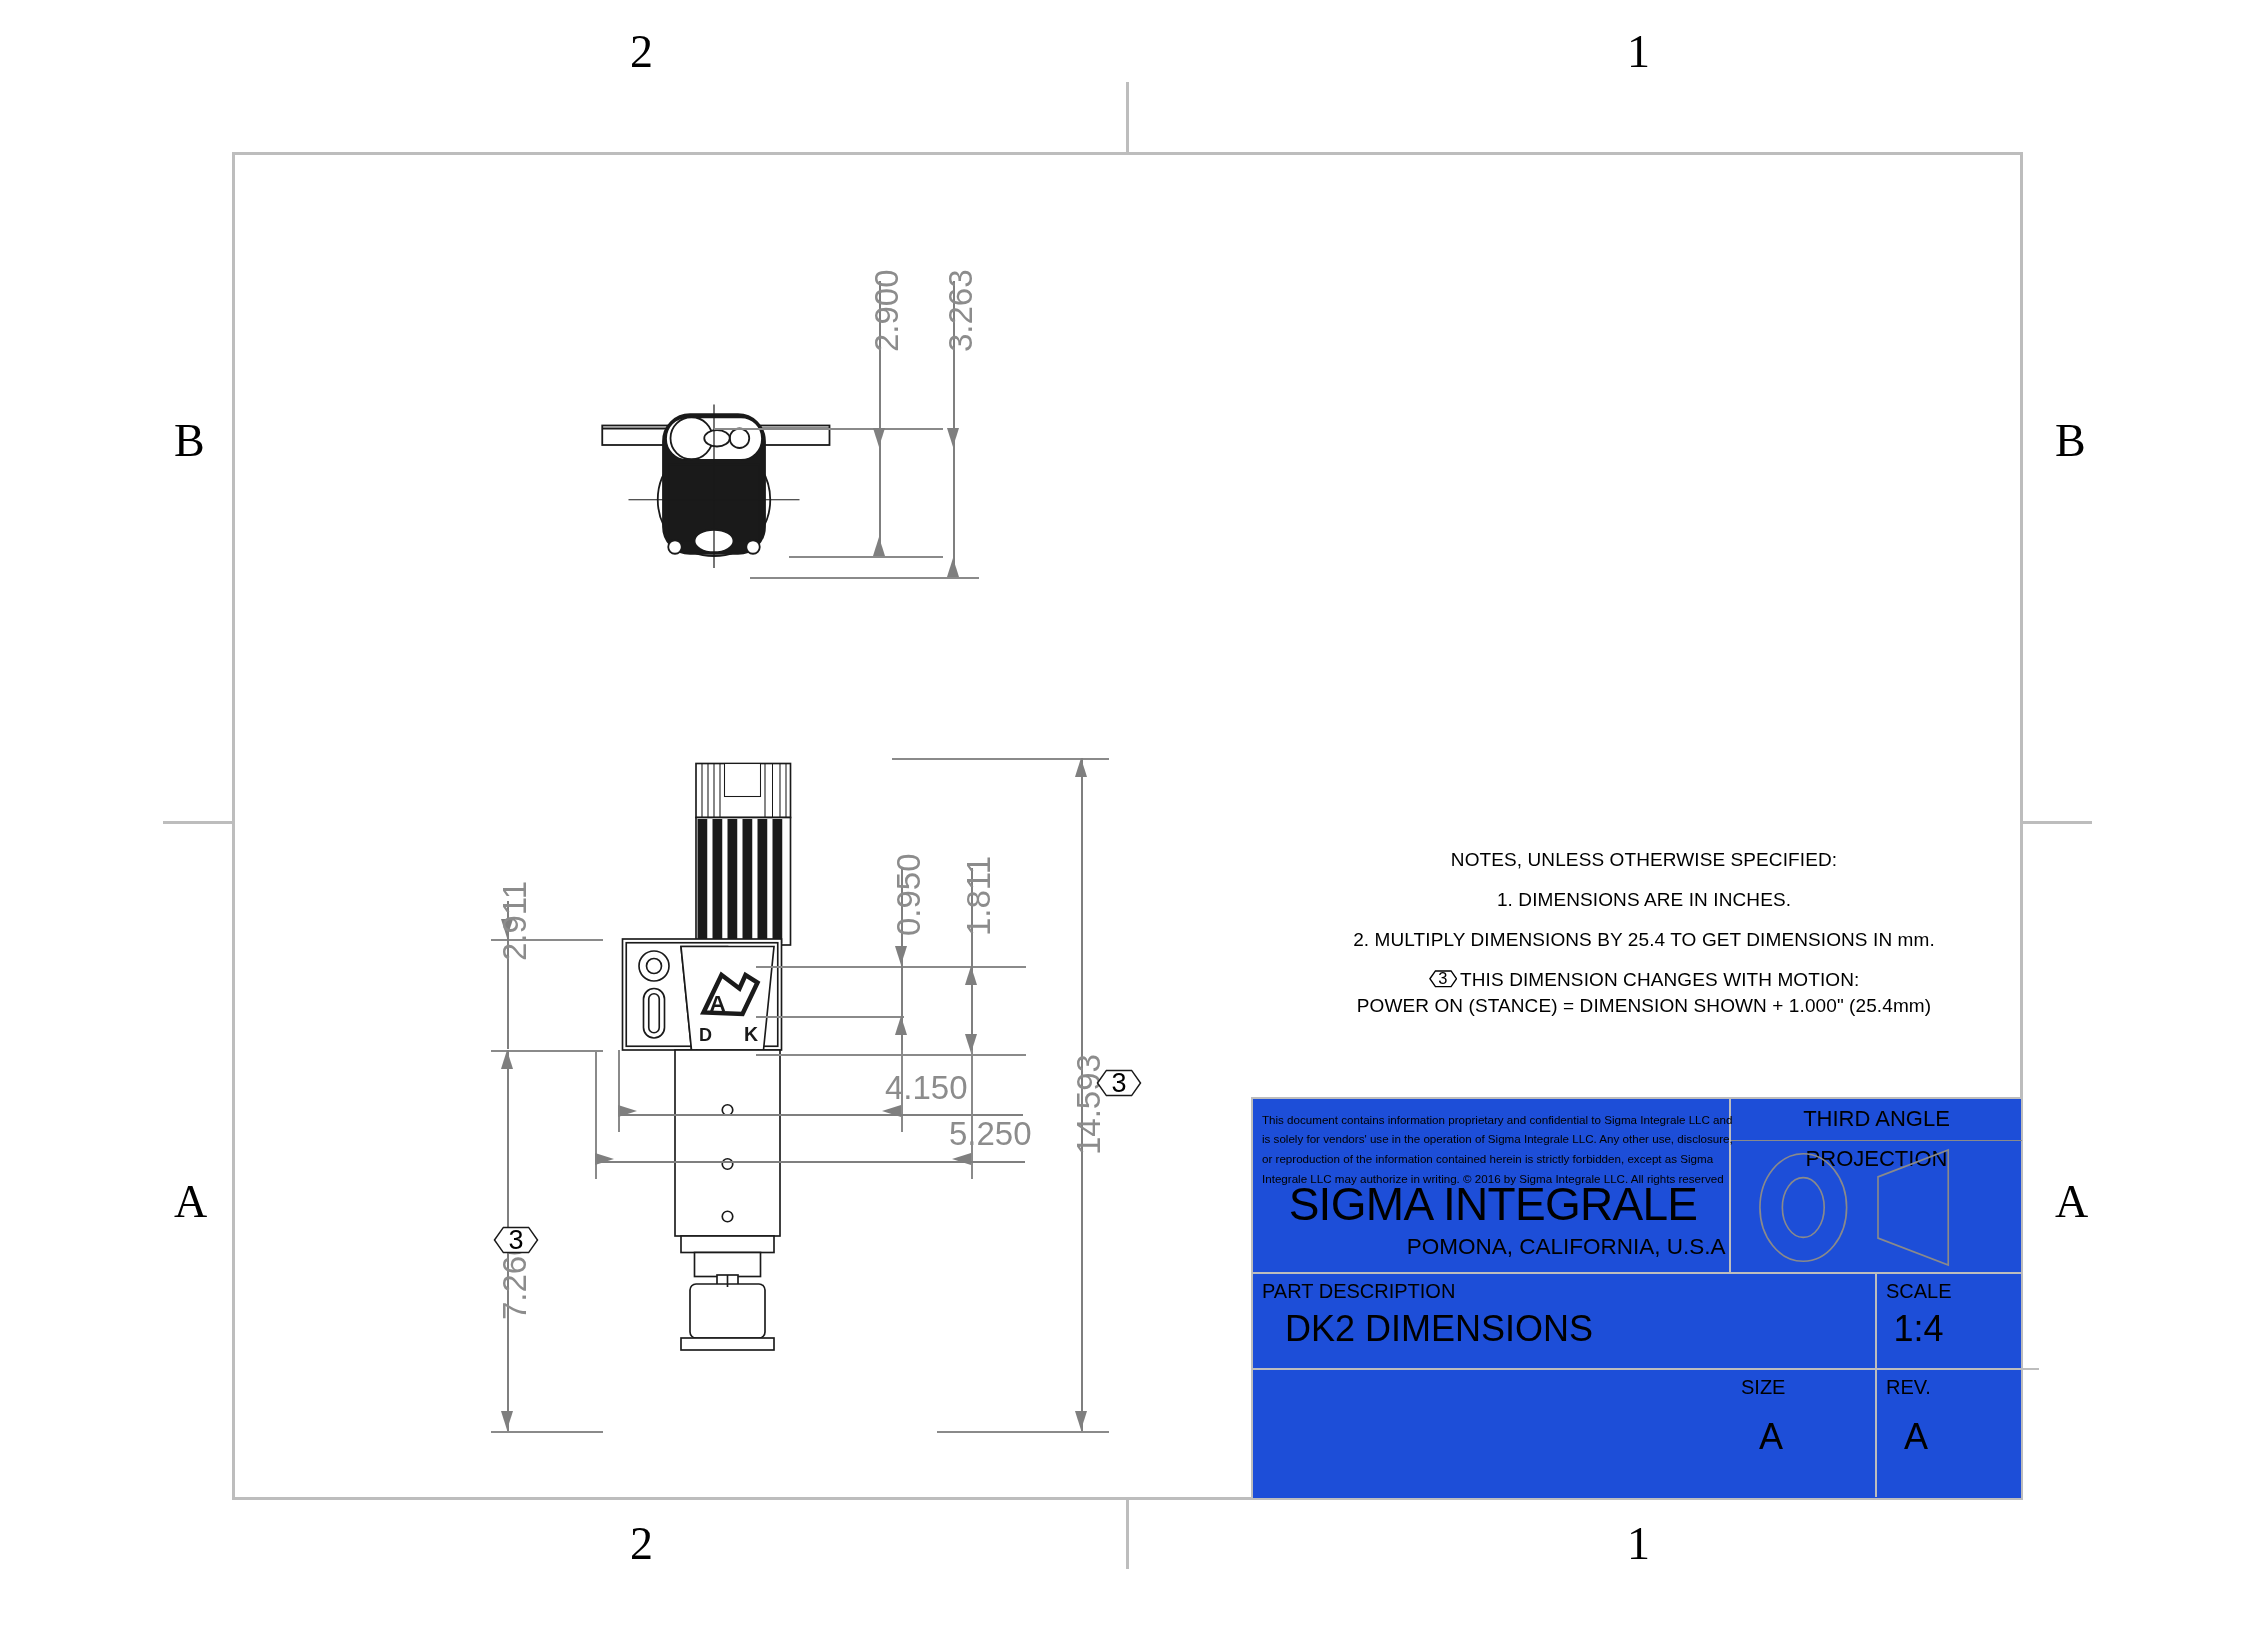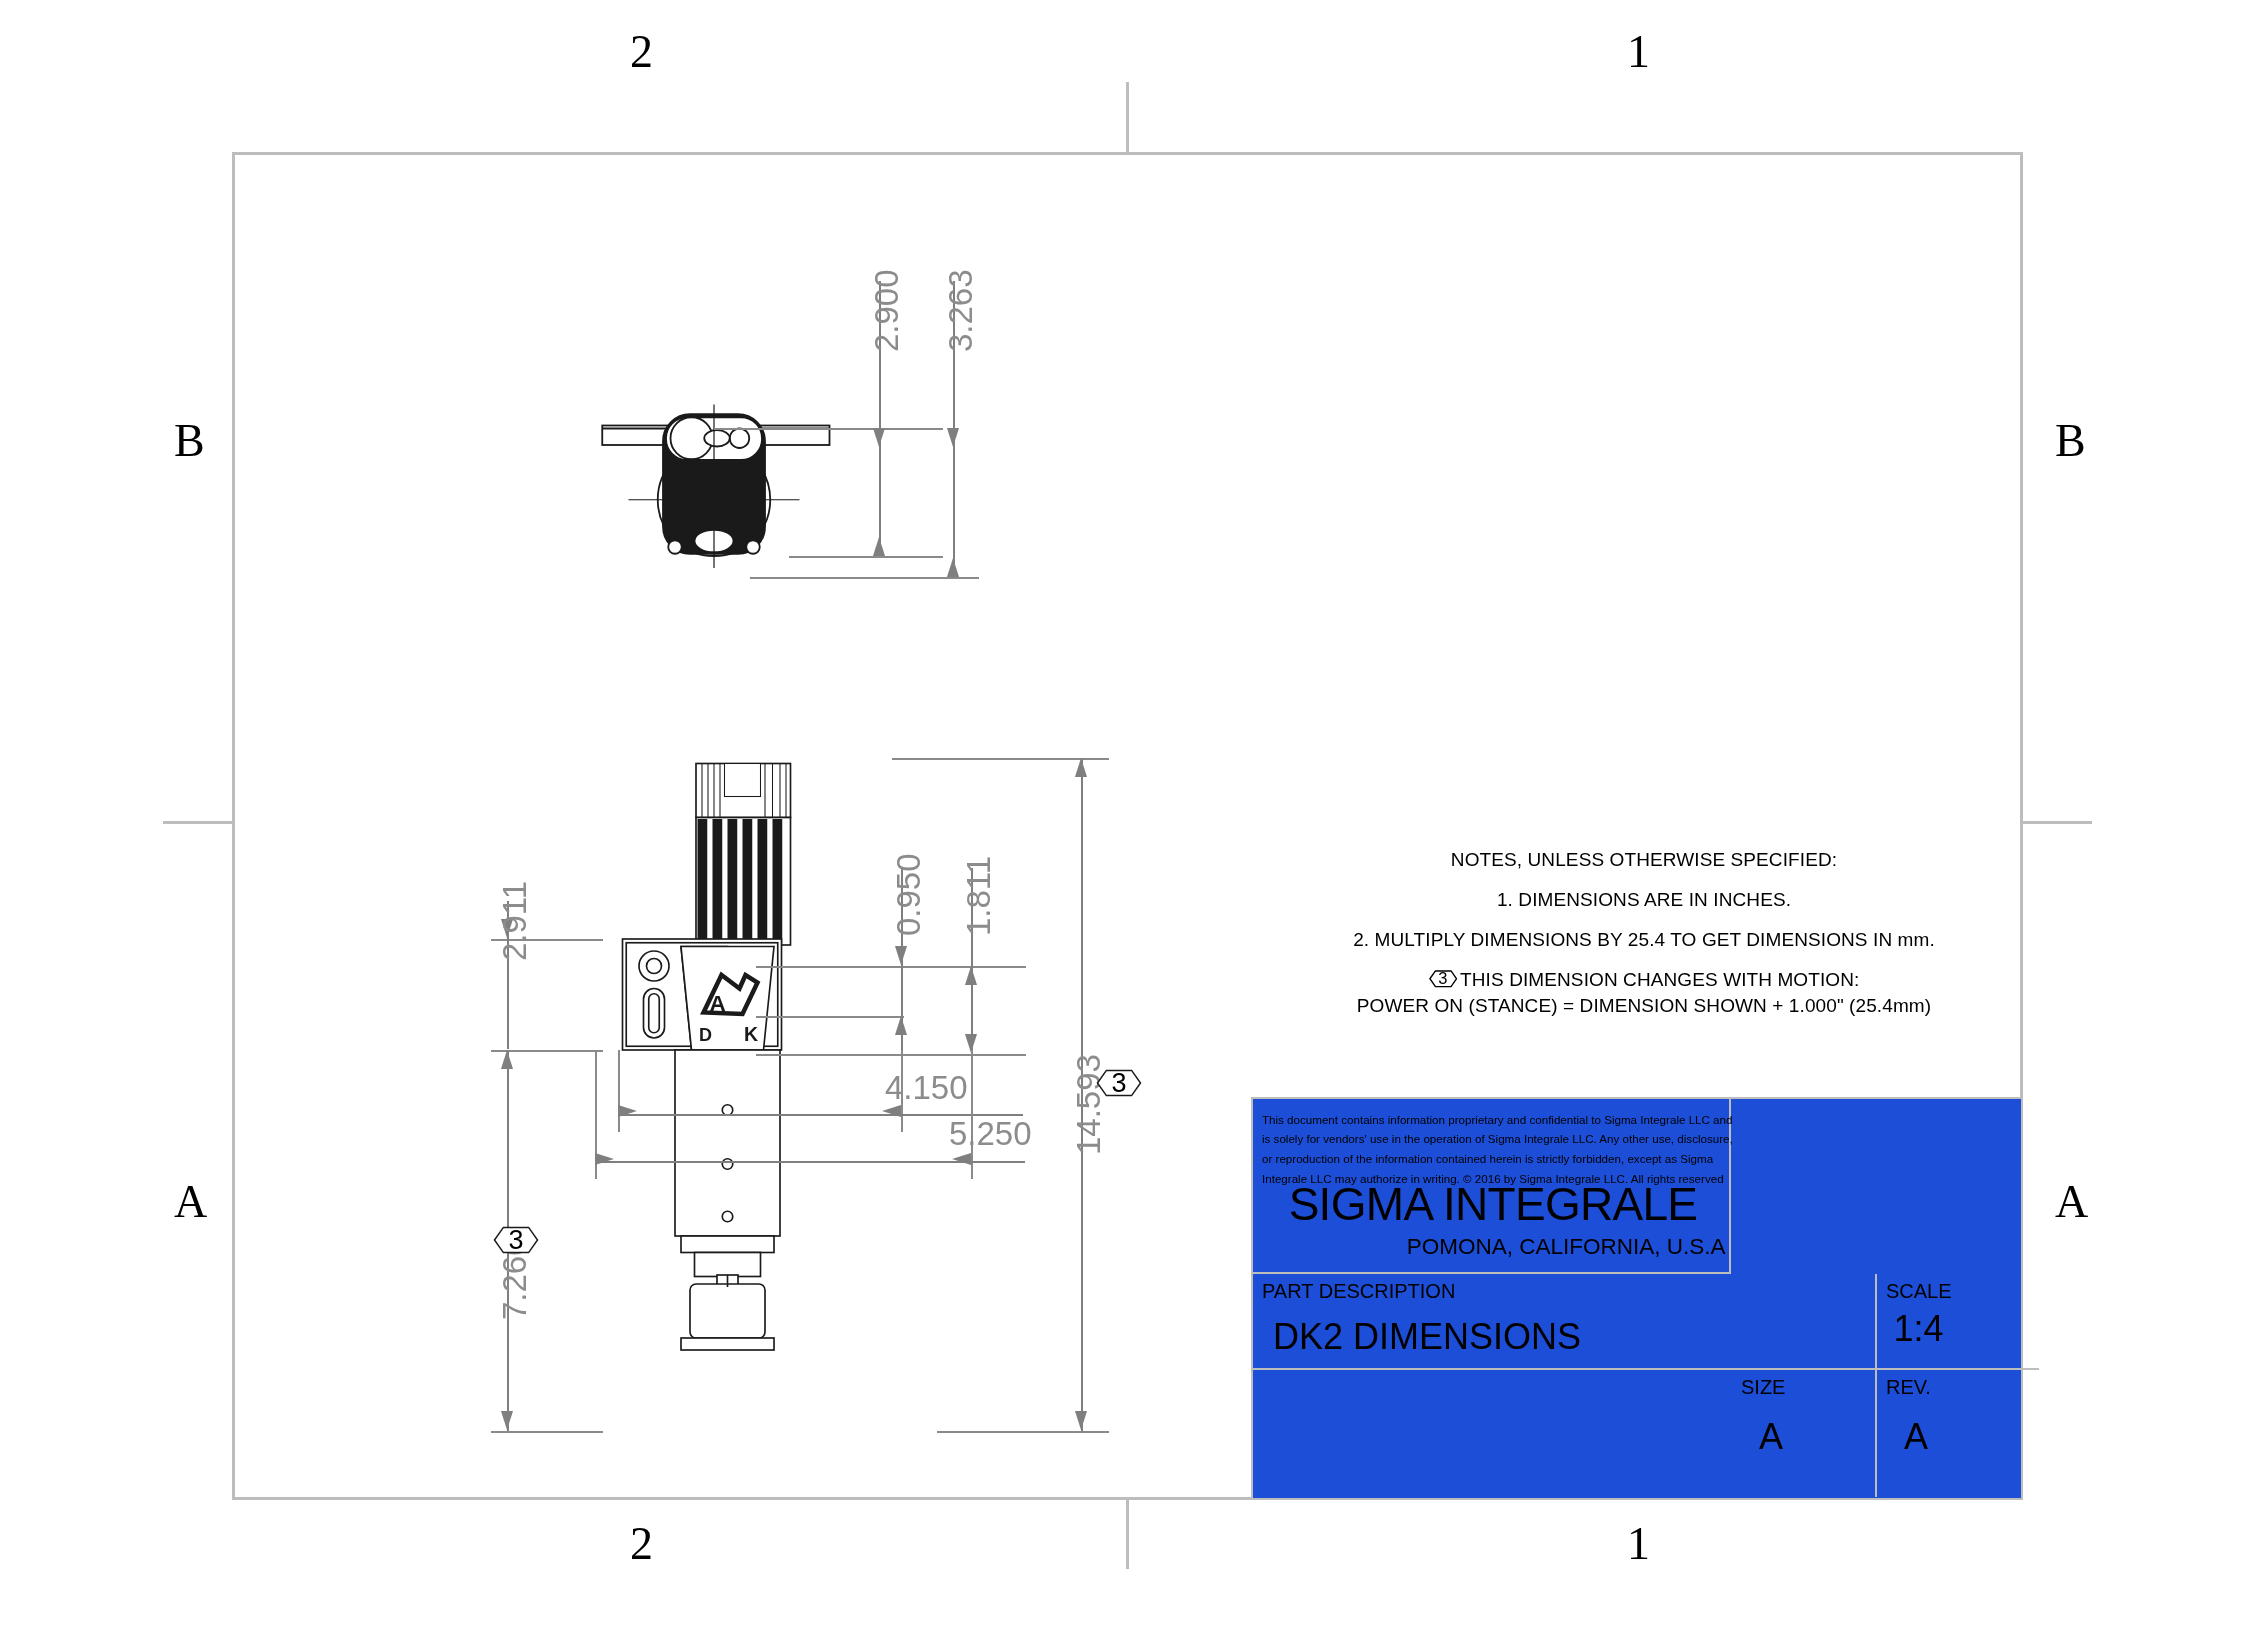--- a/index.html
+++ b/index.html
@@ -290,24 +290,34 @@
     <div id="prop-text">
       <div>This document contains information proprietary and confidential to Sigma Integrale LLC and</div>
       <div>is solely for vendors' use in the operation of Sigma Integrale LLC. Any other use, disclosure,</div>
       <div>or reproduction of the information contained herein is strictly forbidden, except as Sigma</div>
       <div>Integrale LLC may authorize in writing. © 2016 by Sigma Integrale LLC. All rights reserved</div>
     </div>
     <div id="company-name">SIGMA INTEGRALE</div>
     <div id="company-loc">POMONA, CALIFORNIA, U.S.A</div>
   </div>
 
+  <div class="tb-cell tb-border-b" style="left:478px;top:0;width:291px;height:175px;">
+    <div style="position:absolute;left:0;top:0;width:100%;height:42px;border-bottom:1.5px solid #8a8a8a;box-sizing:border-box;">
+      <div id="tap-header">THIRD ANGLE PROJECTION</div>
+    </div>
+    <svg width="291" height="133" viewBox="0 0 388 178" style="position:absolute;left:0;top:42px;">
+      <ellipse cx="96" cy="89" rx="58" ry="72" fill="none" stroke="#8a8a8a" stroke-width="2.2"></ellipse>
+      <ellipse cx="96" cy="89" rx="28" ry="40" fill="none" stroke="#8a8a8a" stroke-width="2.2"></ellipse>
+      <polygon points="196,48 290,12 290,166 196,130" fill="none" stroke="#8a8a8a" stroke-width="2.2"></polygon>
+    </svg>
+  </div>
 
   <div class="tb-cell tb-border-r tb-border-b" style="left:0;top:175px;width:624px;height:96px;">
     <div class="tb-label" style="left:9px;top:6px;">PART DESCRIPTION</div>
-    <div class="tb-value" style="left:20px;top:34px;margin-top:8px;">DK2 DIMENSIONS</div>
+    <div class="tb-value" style="left:32px;top:34px;">DK2 DIMENSIONS</div>
   </div>
   <div class="tb-cell tb-border-b" style="left:624px;top:175px;width:162px;height:96px;">
     <div class="tb-label" style="left:9px;top:6px;">SCALE</div>
     <div class="tb-value" style="left:16.5px;top:34px;">1:4</div>
   </div>
 
   <div class="tb-cell tb-border-r" style="left:479px;top:271px;width:145px;height:127px;">
     <div class="tb-label" style="left:9px;top:6px;">SIZE</div>
     <div class="tb-value" style="left:27px;top:46px;">A</div>
   </div>

